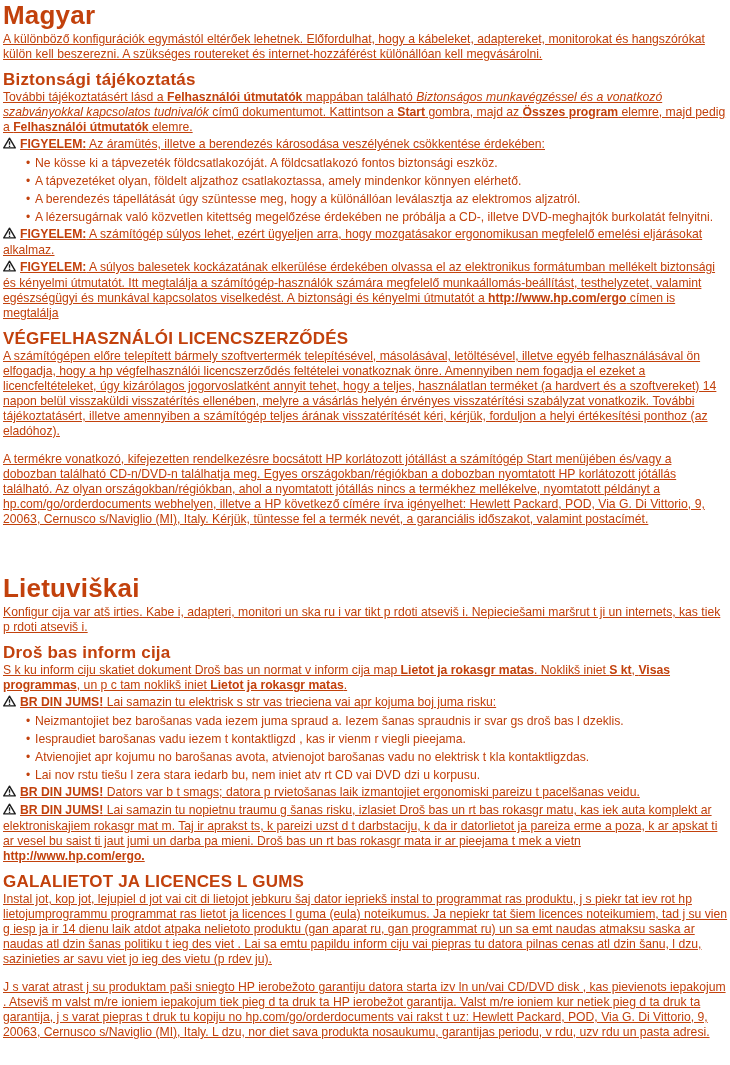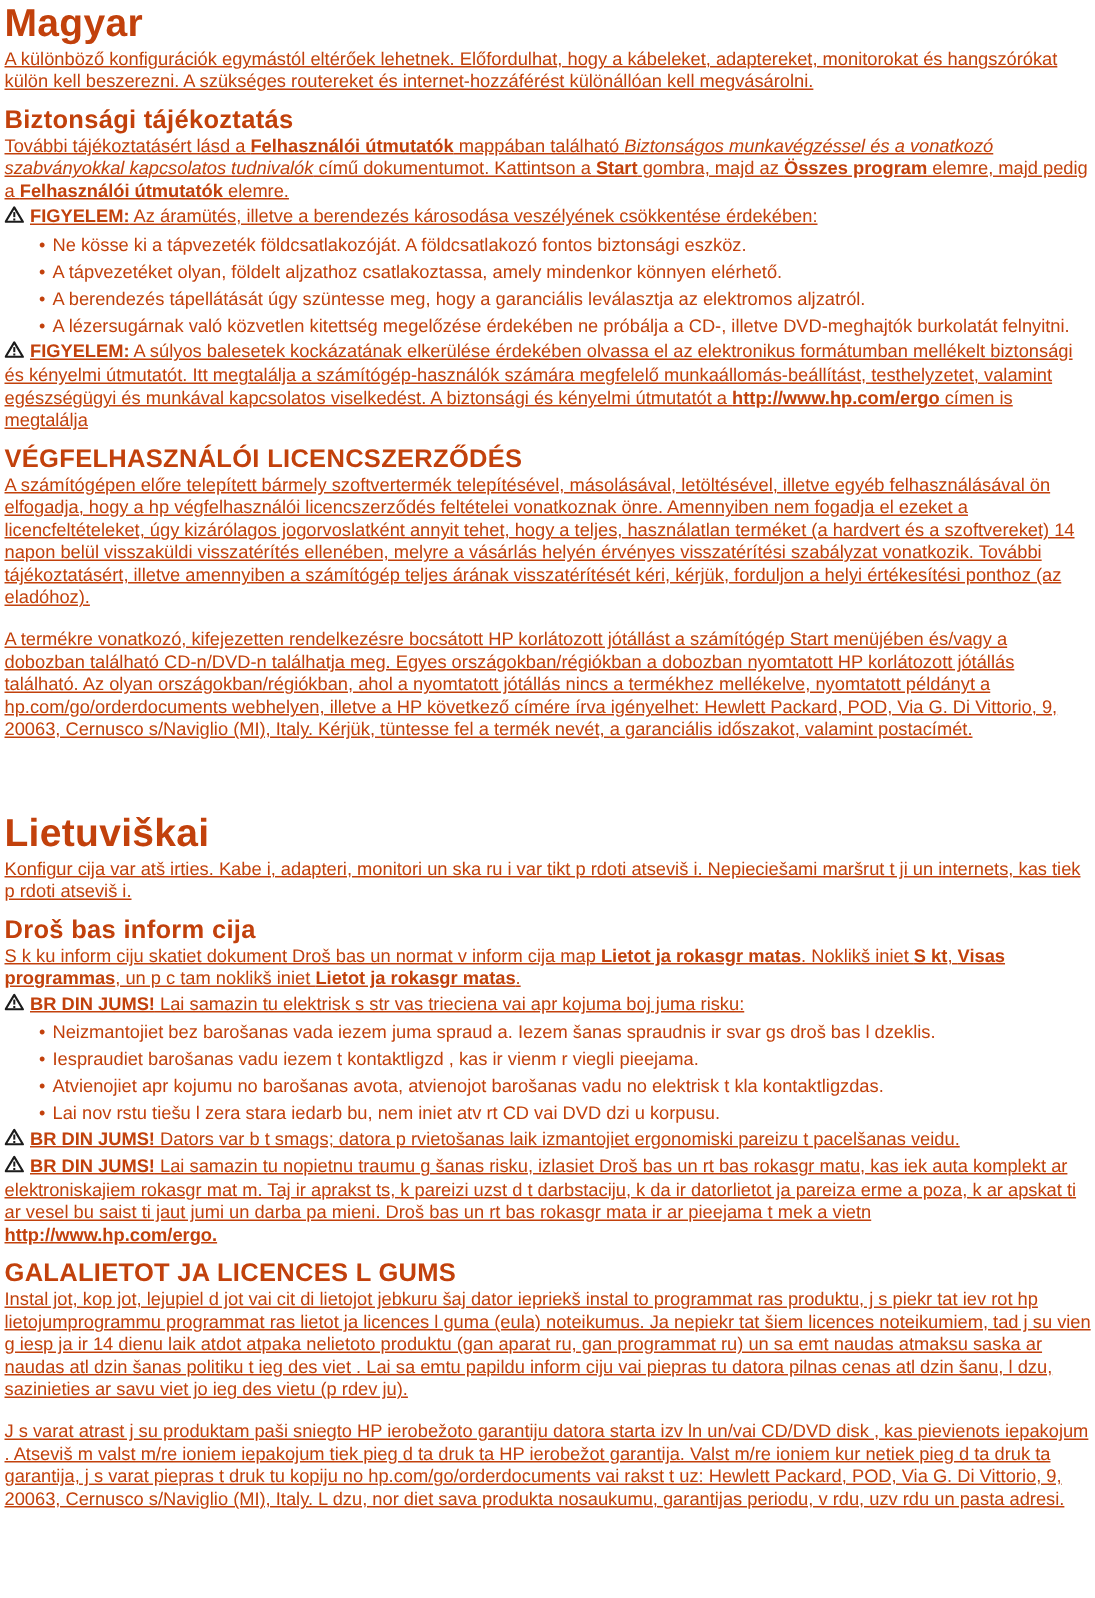--- a/index.html
+++ b/index.html
@@ -60,23 +60,28 @@
       <h2 class="sub-heading">Biztonsági tájékoztatás</h2>
       <p><span>További tájékoztatásért lásd a </span><span class="b">Felhasználói útmutatók</span><span> mappában található </span><span class="i">Biztonságos munkavégzéssel és a vonatkozó szabványokkal kapcsolatos tudnivalók</span><span> című dokumentumot. Kattintson a </span><span class="b">Start</span><span> gombra, majd az </span><span class="b">Összes program</span><span> elemre, majd pedig a </span><span class="b">Felhasználói útmutatók</span><span> elemre.</span></p>
       <p class="warning"><span class="warn-icon"><svg width="13" height="12" viewBox="0 0 24 22" aria-hidden="true">
             <path d="M12 2.2 L22.6 20 H1.4 Z" fill="none" stroke="#1c1c1c" stroke-width="2.6" stroke-linejoin="round"></path>
             <rect x="10.8" y="8" width="2.5" height="6.2" fill="#1c1c1c"></rect>
             <rect x="10.8" y="15.9" width="2.5" height="2.5" fill="#1c1c1c"></rect>
           </svg></span><span class="warn-label">FIGYELEM:</span><span> Az áramütés, illetve a berendezés károsodása veszélyének csökkentése érdekében:</span></p>
       <ul class="bullets">
         <li><span>Ne kösse ki a tápvezeték földcsatlakozóját. A földcsatlakozó fontos biztonsági eszköz.</span></li>
         <li><span>A tápvezetéket olyan, földelt aljzathoz csatlakoztassa, amely mindenkor könnyen elérhető.</span></li>
-        <li><span>A berendezés tápellátását úgy szüntesse meg, hogy a garanciális leválasztja az elektromos aljzatról.</span></li>
+        <li><span>A berendezés tápellátását úgy szüntesse meg, hogy a különállóan leválasztja az elektromos aljzatról.</span></li>
         <li><span>A lézersugárnak való közvetlen kitettség megelőzése érdekében ne próbálja a CD-, illetve DVD-meghajtók burkolatát felnyitni.</span></li>
       </ul>
+      <p class="warning"><span class="warn-icon"><svg width="13" height="12" viewBox="0 0 24 22" aria-hidden="true">
+            <path d="M12 2.2 L22.6 20 H1.4 Z" fill="none" stroke="#1c1c1c" stroke-width="2.6" stroke-linejoin="round"></path>
+            <rect x="10.8" y="8" width="2.5" height="6.2" fill="#1c1c1c"></rect>
+            <rect x="10.8" y="15.9" width="2.5" height="2.5" fill="#1c1c1c"></rect>
+          </svg></span><span class="warn-label">FIGYELEM:</span><span> A számítógép súlyos lehet, ezért ügyeljen arra, hogy mozgatásakor ergonomikusan megfelelő emelési eljárásokat alkalmaz.</span></p>
       <p class="warning"><span class="warn-icon"><svg width="13" height="12" viewBox="0 0 24 22" aria-hidden="true">
             <path d="M12 2.2 L22.6 20 H1.4 Z" fill="none" stroke="#1c1c1c" stroke-width="2.6" stroke-linejoin="round"></path>
             <rect x="10.8" y="8" width="2.5" height="6.2" fill="#1c1c1c"></rect>
             <rect x="10.8" y="15.9" width="2.5" height="2.5" fill="#1c1c1c"></rect>
           </svg></span><span class="warn-label">FIGYELEM:</span><span> A súlyos balesetek kockázatának elkerülése érdekében olvassa el az elektronikus formátumban mellékelt biztonsági és kényelmi útmutatót. Itt megtalálja a számítógép-használók számára megfelelő munkaállomás-beállítást, testhelyzetet, valamint egészségügyi és munkával kapcsolatos viselkedést. A biztonsági és kényelmi útmutatót a </span><span class="b">http://www.hp.com/ergo</span><span> címen is megtalálja</span></p>
       <h2 class="sub-heading">VÉGFELHASZNÁLÓI LICENCSZERZŐDÉS</h2>
       <p><span>A számítógépen előre telepített bármely szoftvertermék telepítésével, másolásával, letöltésével, illetve egyéb felhasználásával ön elfogadja, hogy a hp végfelhasználói licencszerződés feltételei vonatkoznak önre. Amennyiben nem fogadja el ezeket a licencfeltételeket, úgy kizárólagos jogorvoslatként annyit tehet, hogy a teljes, használatlan terméket (a hardvert és a szoftvereket) 14 napon belül visszaküldi visszatérítés ellenében, melyre a vásárlás helyén érvényes visszatérítési szabályzat vonatkozik. További tájékoztatásért, illetve amennyiben a számítógép teljes árának visszatérítését kéri, kérjük, forduljon a helyi értékesítési ponthoz (az eladóhoz).</span></p>
       <p class="gap"><span>A termékre vonatkozó, kifejezetten rendelkezésre bocsátott HP korlátozott jótállást a számítógép Start menüjében és/vagy a dobozban található CD-n/DVD-n találhatja meg. Egyes országokban/régiókban a dobozban nyomtatott HP korlátozott jótállás található. Az olyan országokban/régiókban, ahol a nyomtatott jótállás nincs a termékhez mellékelve, nyomtatott példányt a hp.com/go/orderdocuments webhelyen, illetve a HP következő címére írva igényelhet: Hewlett Packard, POD, Via G. Di Vittorio, 9, 20063, Cernusco s/Naviglio (MI), Italy. Kérjük, tüntesse fel a termék nevét, a garanciális időszakot, valamint postacímét.</span></p>
     </section>
     <section class="gap-top">

